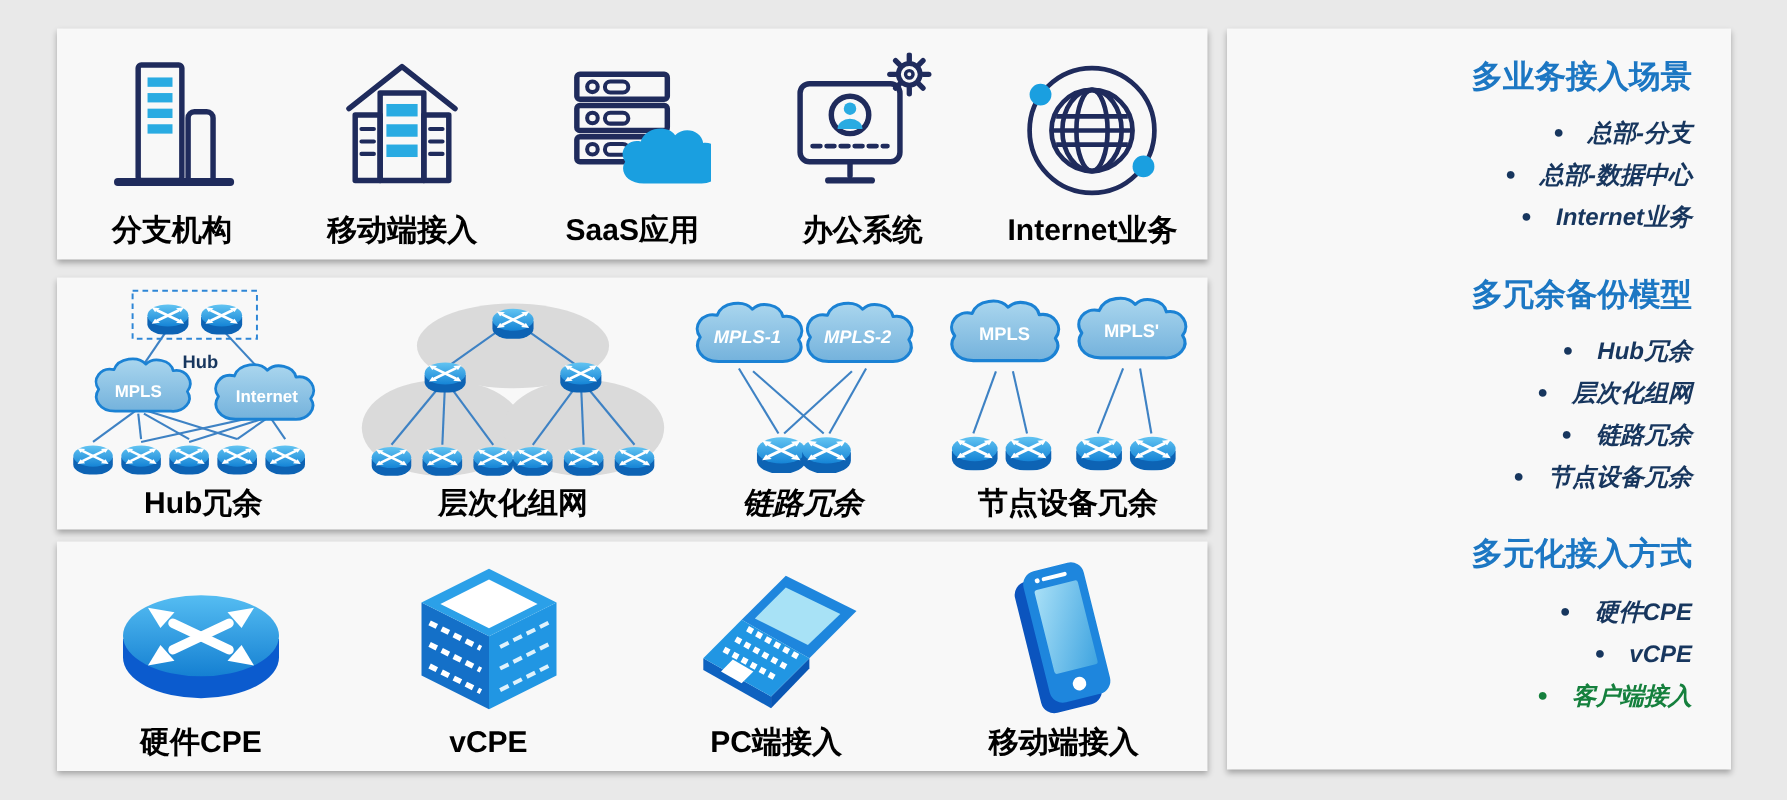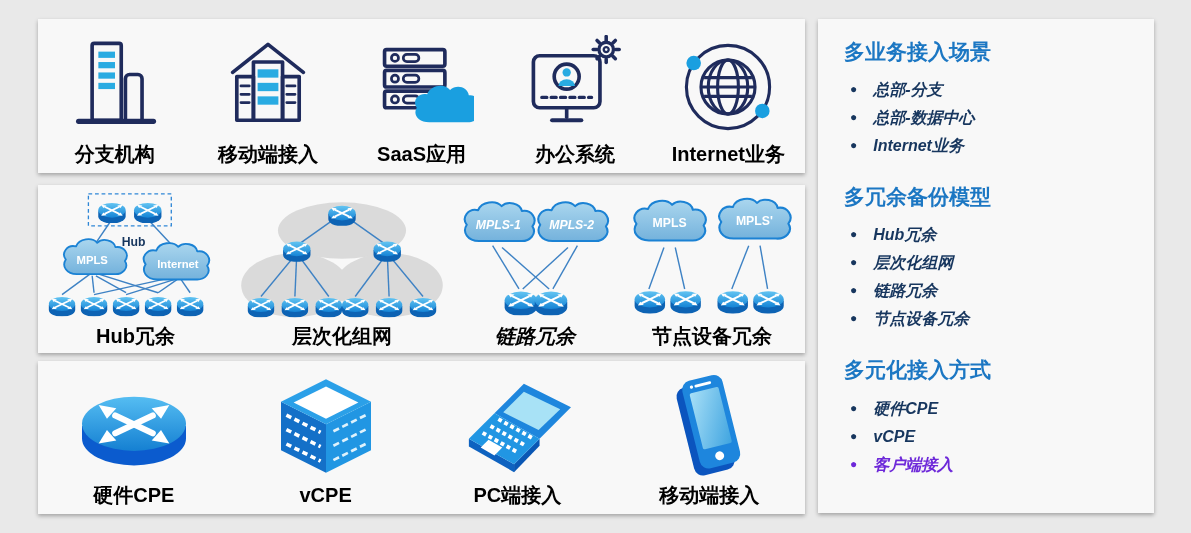--- a/index.html
+++ b/index.html
@@ -29,29 +29,29 @@
     white-space:nowrap;margin-top:4px;
   }
   #panel-redundancy .cell{padding-bottom:6px;}
   .c-hub{flex-basis:25%;} .c-tier{flex-basis:29.5%;} .c-link{flex-basis:22%;font-style:italic;} .c-node{flex-basis:23.5%;}
 
   #panel-access .cell{flex:1;}
 
   .sb-title{
     margin:0 0 12px 0;font-size:21px;font-weight:bold;color:#1c77c3;line-height:1.2;
   }
-  .sb-section{margin-bottom:24px;}
+  .sb-section{margin-bottom:24px;text-align:right;}
   .sb-list{list-style:none;margin:0;padding:0 0 0 6px;font-style:italic;}
   .sb-list li{
     font-size:16px;font-weight:bold;color:#17365e;line-height:1.75;white-space:nowrap;
   }
   .sb-list li::before{
     content:"●";font-size:12px;margin-right:16px;position:relative;top:-2px;
   }
-  .sb-list li.red{color:#6d28d9;}
+  .sb-list li.red{color:#15803d;}
 
   svg text{font-family:"Liberation Sans","DejaVu Sans",sans-serif;}
   .cloud-label{fill:#ffffff;font-weight:bold;}
   .topo-line{stroke:#3e82c4;stroke-width:1.5;fill:none;}
 </style>
 </head>
 <body>
 
 <svg width="0" height="0" style="position:absolute" aria-hidden="true">
   <defs>

